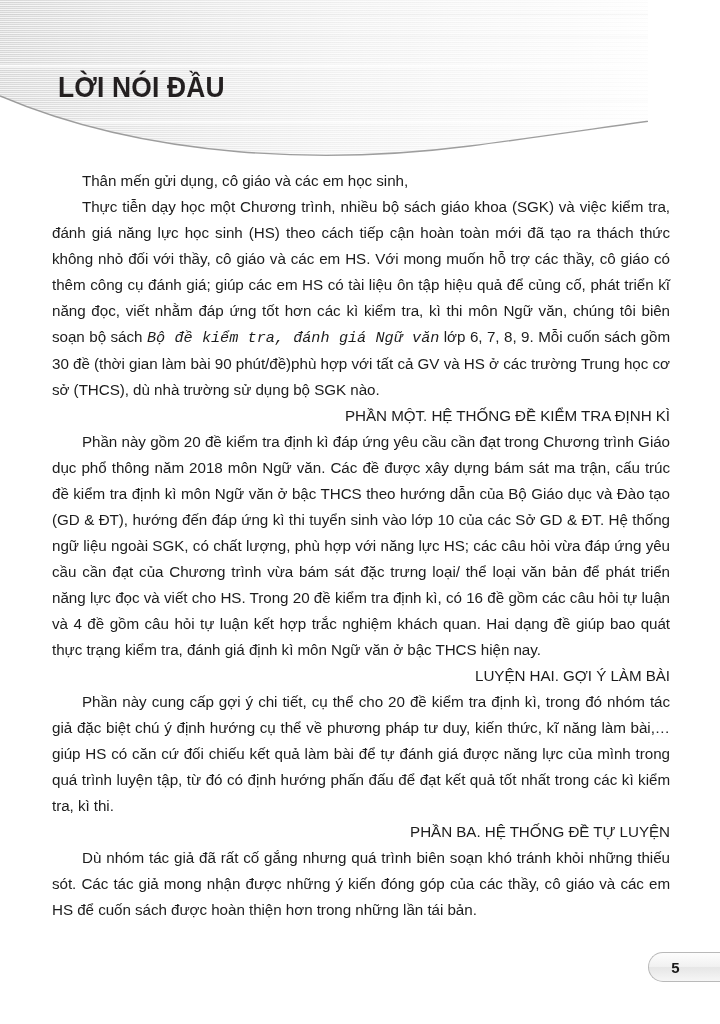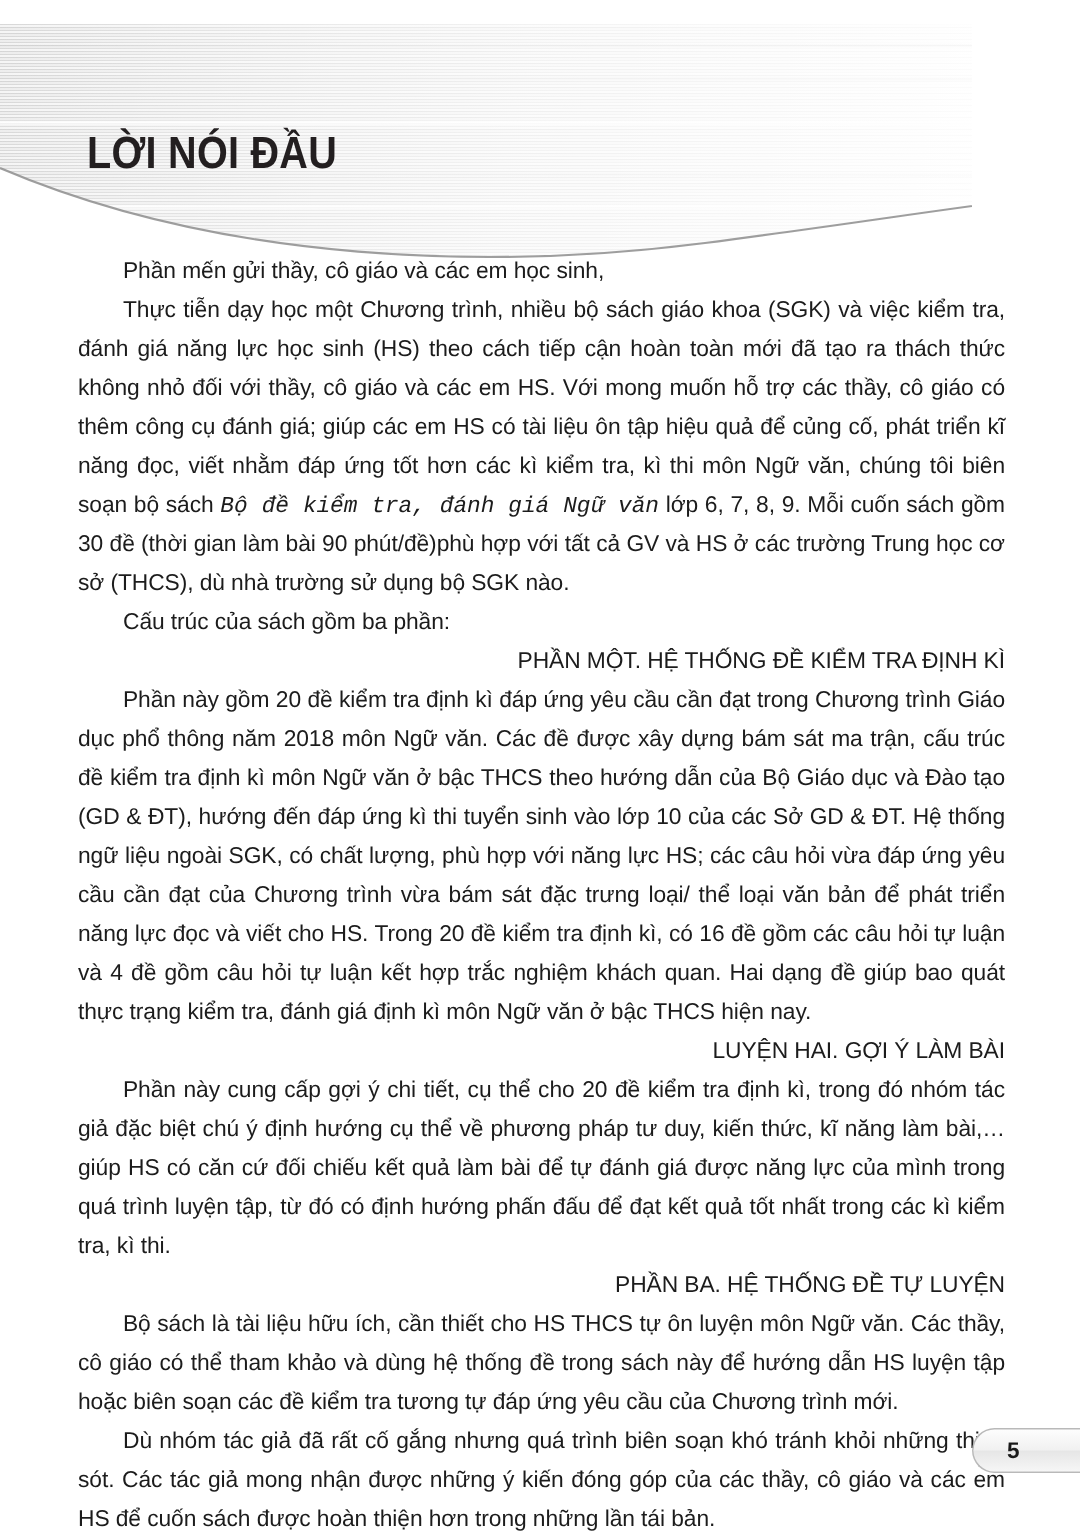--- a/index.html
+++ b/index.html
@@ -17,21 +17,20 @@
   }
 
   
   .header-band {
     position: absolute;
     left: 0;
     top: 0;
     width: 648px;
     height: 160px;
     overflow: hidden;
-    margin-top: 16px;
   }
   .header-bg {
     position: absolute;
     inset: 0;
     background:
       repeating-linear-gradient(
         to bottom,
         rgba(255,255,255,0.0) 0px,
         rgba(255,255,255,0.0) 1px,
         rgba(255,255,255,0.75) 1px,
@@ -146,38 +145,36 @@
   <svg class="header-curve" viewBox="0 0 720 70" preserveAspectRatio="none">
     <path d="M0,6 C150,70 330,74 470,56 C570,43 650,30 720,22 L720,70 L0,70 Z" fill="#ffffff"></path>
     <path d="M0,6 C150,70 330,74 470,56 C570,43 650,30 720,22" fill="none" stroke="#8d8d8d" stroke-width="1.4" opacity="0.85"></path>
   </svg>
 
   <h1 class="header-title">LỜI NÓI ĐẦU</h1>
 </div>
 
 <div class="content">
 
-  <p class="para indent">Phần mến gửi thầy, cô giáo và các em học sinh,</p>
+  <p class="para indent">Thân mến gửi dụng, cô giáo và các em học sinh,</p>
 
   <p class="para indent"><span>Thực tiễn dạy học một Chương trình, nhiều bộ sách giáo khoa (SGK) và việc kiểm tra, đánh giá năng lực học sinh (HS) theo cách tiếp cận hoàn toàn mới đã tạo ra thách thức không nhỏ đối với thầy, cô giáo và các em HS. Với mong muốn hỗ trợ các thầy, cô giáo có thêm công cụ đánh giá; giúp các em HS có tài liệu ôn tập hiệu quả để củng cố, phát triển kĩ năng đọc, viết nhằm đáp ứng tốt hơn các kì kiểm tra, kì thi môn Ngữ văn, chúng tôi biên soạn bộ sách </span><i class="italic">Bộ đề kiểm tra, đánh giá Ngữ văn</i><span> lớp 6, 7, 8, 9. Mỗi cuốn sách gồm 30 đề (thời gian làm bài 90 phút/đề)phù hợp với tất cả GV và HS ở các trường Trung học cơ sở (THCS), dù nhà trường sử dụng bộ SGK nào.</span></p>
 
-  <p class="para indent">Cấu trúc của sách gồm ba phần:</p>
 
   <p class="para section">PHẦN MỘT. HỆ THỐNG ĐỀ KIỂM TRA ĐỊNH KÌ</p>
 
   <p class="para indent">Phần này gồm 20 đề kiểm tra định kì đáp ứng yêu cầu cần đạt trong Chương trình Giáo dục phổ thông năm 2018 môn Ngữ văn. Các đề được xây dựng bám sát ma trận, cấu trúc đề kiểm tra định kì môn Ngữ văn ở bậc THCS theo hướng dẫn của Bộ Giáo dục và Đào tạo (GD &amp; ĐT), hướng đến đáp ứng kì thi tuyển sinh vào lớp 10 của các Sở GD &amp; ĐT. Hệ thống ngữ liệu ngoài SGK, có chất lượng, phù hợp với năng lực HS; các câu hỏi vừa đáp ứng yêu cầu cần đạt của Chương trình vừa bám sát đặc trưng loại/ thể loại văn bản để phát triển năng lực đọc và viết cho HS. Trong 20 đề kiểm tra định kì, có 16 đề gồm các câu hỏi tự luận và 4 đề gồm câu hỏi tự luận kết hợp trắc nghiệm khách quan. Hai dạng đề giúp bao quát thực trạng kiểm tra, đánh giá định kì môn Ngữ văn ở bậc THCS hiện nay.</p>
 
   <p class="para section">LUYỆN HAI. GỢI Ý LÀM BÀI</p>
 
   <p class="para indent">Phần này cung cấp gợi ý chi tiết, cụ thể cho 20 đề kiểm tra định kì, trong đó nhóm tác giả đặc biệt chú ý định hướng cụ thể về phương pháp tư duy, kiến thức, kĩ năng làm bài,… giúp HS có căn cứ đối chiếu kết quả làm bài để tự đánh giá được năng lực của mình trong quá trình luyện tập, từ đó có định hướng phấn đấu để đạt kết quả tốt nhất trong các kì kiểm tra, kì thi.</p>
 
   <p class="para section">PHẦN BA. HỆ THỐNG ĐỀ TỰ LUYỆN</p>
 
 
-  <p class="para indent">Bộ sách là tài liệu hữu ích, cần thiết cho HS THCS tự ôn luyện môn Ngữ văn. Các thầy, cô giáo có thể tham khảo và dùng hệ thống đề trong sách này để hướng dẫn HS luyện tập hoặc biên soạn các đề kiểm tra tương tự đáp ứng yêu cầu của Chương trình mới.</p>
 
   <p class="para indent">Dù nhóm tác giả đã rất cố gắng nhưng quá trình biên soạn khó tránh khỏi những thiếu sót. Các tác giả mong nhận được những ý kiến đóng góp của các thầy, cô giáo và các em HS để cuốn sách được hoàn thiện hơn trong những lần tái bản.</p>
 
 </div>
 
 <div class="page-pill">
   <span>5</span>
 </div>
 
 </body></html>

